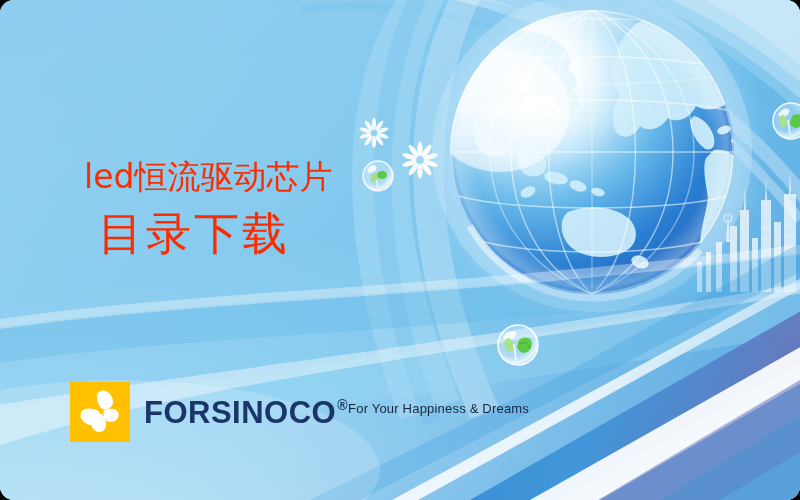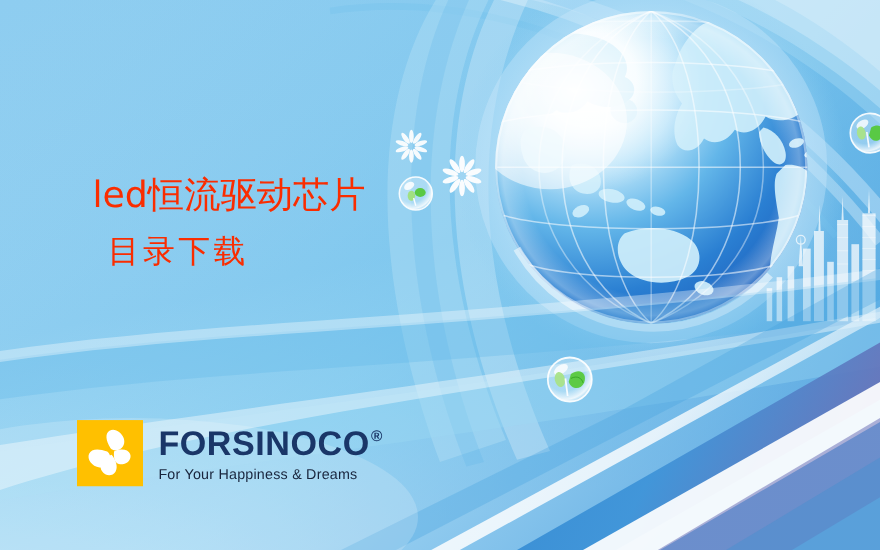--- a/index.html
+++ b/index.html
@@ -7,20 +7,21 @@
     padding: 0;
     background: #000;
   }
   #stage {
     position: relative;
     width: 800px;
     height: 500px;
     overflow: hidden;
     font-family: "Liberation Sans", "DejaVu Sans", sans-serif;
     background: #ffffff;
+    border-radius: 14px;
   }
   #bg-svg {
     position: absolute;
     left: 0; top: 0;
     width: 800px; height: 500px;
     display: block;
   }
 
   
   #headline {
@@ -36,22 +37,22 @@
     white-space: nowrap;
     line-height: 1.0;
   }
   #hl-line-1 {
     font-family: "DejaVu Sans", "Liberation Sans", sans-serif;
     font-size: 33px;
     letter-spacing: 0px;
     margin: 0 0 22px 0;
   }
   #hl-line-2 {
-    font-family: Liberation Serif, serif;
-    font-size: 29px;
+    font-family: Liberation Mono, monospace;
+    font-size: 45px;
     letter-spacing: 3px;
     margin: 0 0 0 14px;
   }
 
   
   #logo {
     position: absolute;
     left: 70px;
     top: 382px;
     z-index: 30;
@@ -61,21 +62,21 @@
   #logo-mark {
     width: 60px;
     height: 60px;
     background: #ffc000;
     flex: 0 0 auto;
     display: block;
   }
   #logo-text {
     margin-left: 14px;
     display: flex;
-    flex-direction: column;
+    flex-direction: row;
     justify-content: center;
   }
   #logo-wordmark {
     color: #1a3668;
     font-family: "Liberation Sans", "DejaVu Sans", sans-serif;
     font-weight: bold;
     font-size: 31px;
     letter-spacing: 0.5px;
     line-height: 1;
     white-space: nowrap;

